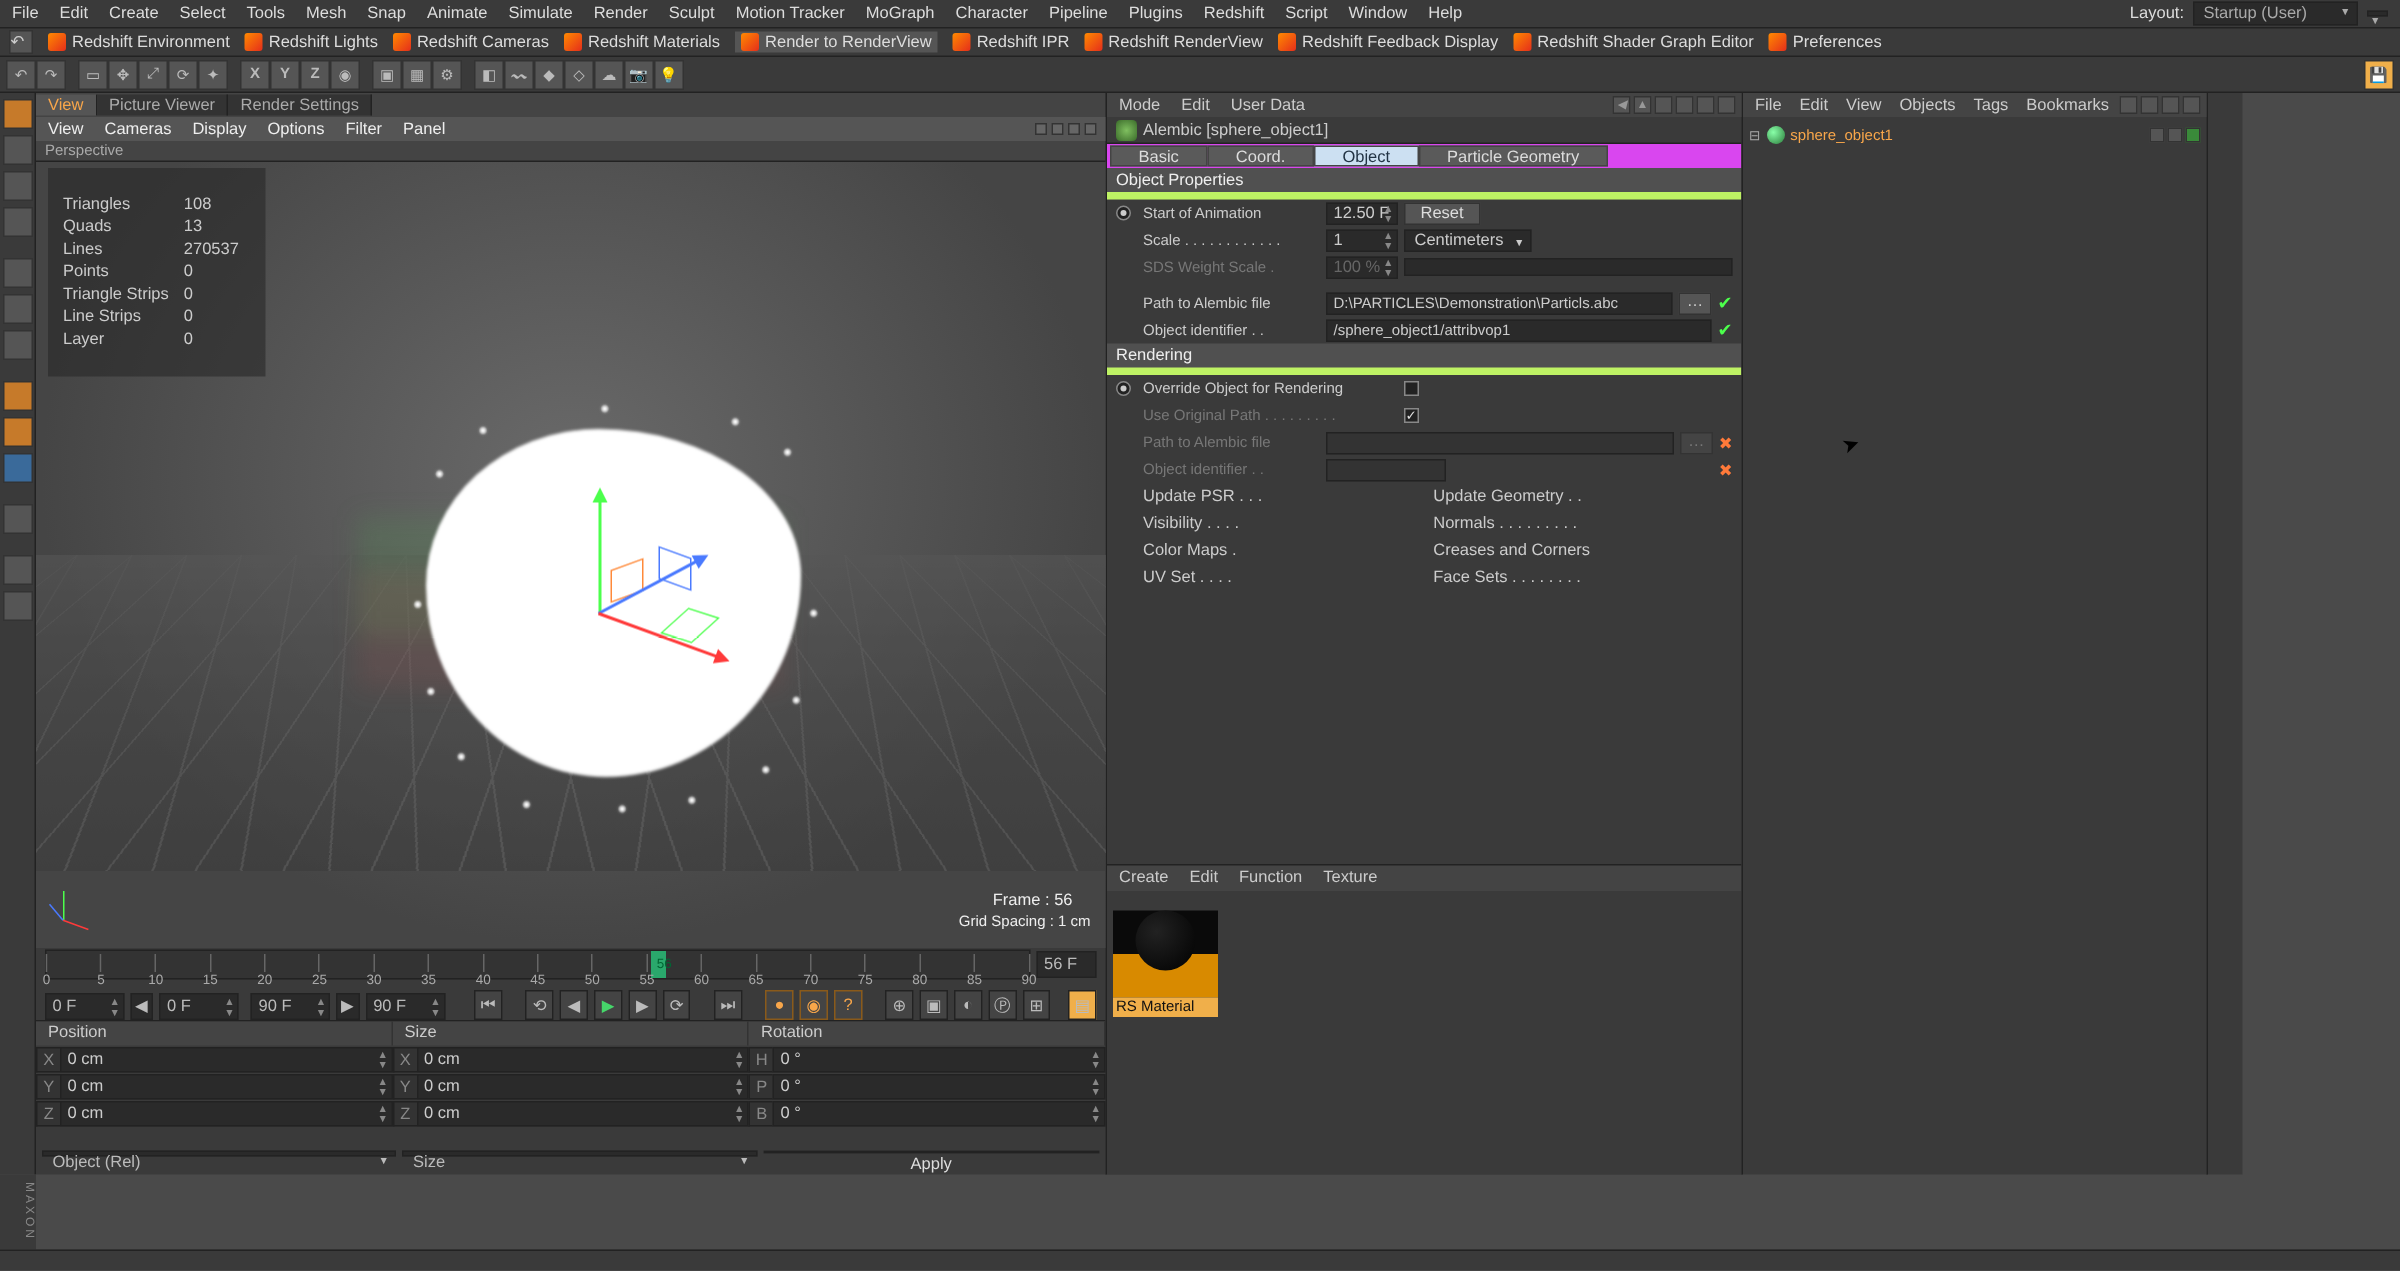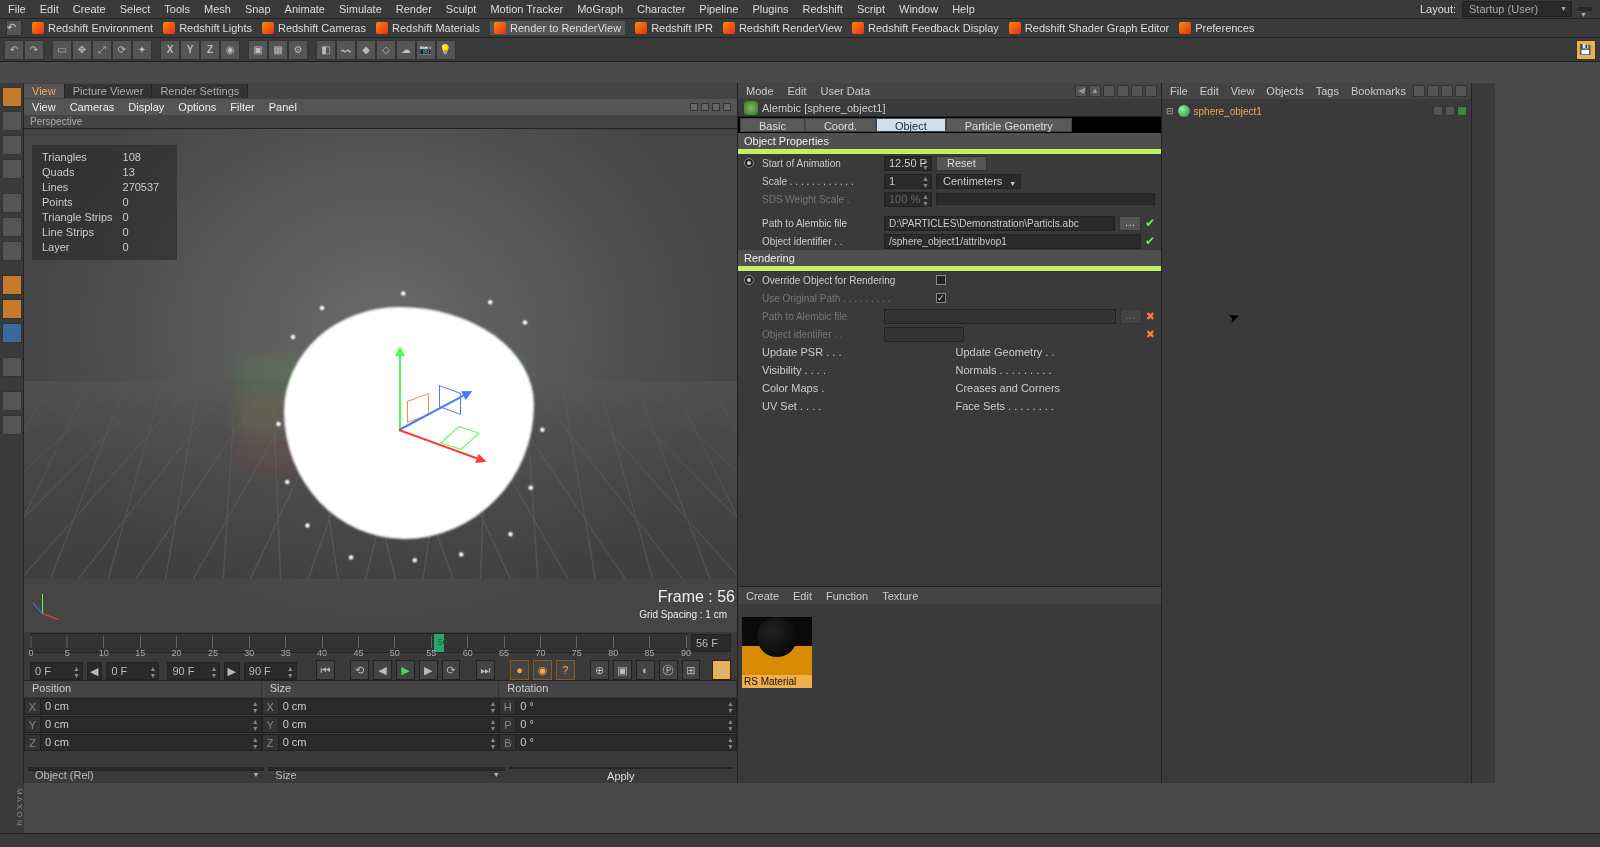--- a/index.html
+++ b/index.html
@@ -18,21 +18,21 @@
 .shelf .rs-ico { width:12px; height:12px; background:linear-gradient(135deg,#ff8a00,#e52e1b); border-radius:2px; }
 .shelf .sel { background:#555; padding:1px 4px; }
 
 
 .toolbar { height:24px; background:#3a3a3a; display:flex; align-items:center; padding:0 4px; gap:2px; border-bottom:1px solid #222; }
 .toolbar .grp { display:flex; gap:0; margin-right:6px; }
 .toolbar .btn { width:20px; height:20px; background:#555; border:1px solid #333; display:flex; align-items:center; justify-content:center; color:#bbb; font-size:10px; }
 .toolbar .btn.ico { font-weight:bold; }
 
 
-.main { position:absolute; top:62px; left:0; right:0; bottom:64px; display:flex;margin-top:21px; }
+.main { position:absolute; top:62px; left:0; right:0; bottom:64px; display:flex; }
 
 
 .leftstrip { width:24px; background:#3a3a3a; display:flex; flex-direction:column; gap:4px; padding-top:4px; border-right:1px solid #222; }
 .leftstrip .tbtn { width:20px; height:20px; margin:0 auto; background:#555; border:1px solid #333; }
 .leftstrip .tbtn.orange { background:#c67a2a; }
 .leftstrip .tbtn.blue { background:#3a6a9a; }
 
 
 .viewcol { width:713px; display:flex; flex-direction:column; }
 .viewtabs { height:16px; background:#444; display:flex; align-items:center; }
@@ -48,21 +48,21 @@
 
 .floor { position:absolute; left:0; right:0; top:50%; bottom:0; background:
  repeating-linear-gradient(80deg,#5a5a5a 0,#5a5a5a 1px,transparent 1px,transparent 36px),
  repeating-linear-gradient(-80deg,#5a5a5a 0,#5a5a5a 1px,transparent 1px,transparent 36px),
  linear-gradient(#555,#3a3a3a);
  transform:perspective(600px) rotateX(60deg); transform-origin:top; opacity:.6;}
 .tint-g { position:absolute; left:30%; right:30%; top:45%; height:80px; background:rgba(80,180,80,.15); filter:blur(8px);}
 .tint-r { position:absolute; left:30%; right:30%; top:52%; height:80px; background:rgba(200,80,80,.12); filter:blur(8px);}
 
 
-.hud { position:absolute; left:8px; top:16px; background:rgba(40,40,40,.6); padding:4px 8px; font-size:10px; line-height:13px; color:#ccc; }
+.hud { position:absolute; left:8px; top:4px; background:rgba(40,40,40,.6); padding:16px 8px; font-size:10px; line-height:13px; color:#ccc; }
 .hud td { padding-right:8px; }
 
 
 .cloud { position:absolute; left:240px; top:150px; width:290px; height:290px; }
 .cloud .blob { position:absolute; inset:28px 20px 30px 20px; background:#fff; border-radius:46% 54% 52% 48% / 45% 42% 58% 55%; filter:blur(1px); }
 .cloud .speckle { position:absolute; inset:0; background:
  radial-gradient(circle 2px at 10% 20%,#fff 0,transparent 3px),
  radial-gradient(circle 2px at 90% 15%,#fff 0,transparent 3px),
  radial-gradient(circle 2px at 15% 85%,#fff 0,transparent 3px),
  radial-gradient(circle 2px at 85% 88%,#fff 0,transparent 3px),
@@ -90,21 +90,21 @@
 .plnx{position:absolute;left:50px;top:-2px;width:22px;height:22px;border:1px solid #4cff4c;transform:rotate(18deg) skewX(-30deg);}
 .plny{position:absolute;left:8px;top:-32px;width:22px;height:22px;border:1px solid #ff8a3a;transform:skewY(-20deg);}
 .plnz{position:absolute;left:40px;top:-40px;width:22px;height:22px;border:1px solid #4a7aff;transform:skewY(20deg);}
 
 
 .mini-axis{position:absolute; left:12px; bottom:12px; width:30px; height:30px;}
 .mini-axis .my{width:1px;height:20px;background:#4cff4c;position:absolute;left:6px;bottom:6px;}
 .mini-axis .mx{width:18px;height:1px;background:#ff3a3a;position:absolute;left:6px;bottom:6px;transform:rotate(20deg);transform-origin:left;}
 .mini-axis .mz{width:14px;height:1px;background:#4a7aff;position:absolute;left:6px;bottom:6px;transform:rotate(-130deg);transform-origin:left;}
 
-.frameinfo{position:absolute;right:2px;bottom:26px;font-size:16px;color:#eee;text-align:center;}
+.frameinfo{position:absolute;right:22px;bottom:26px;font-size:11px;color:#eee;text-align:center;}
 .gridinfo{position:absolute;right:10px;bottom:12px;font-size:10px;color:#eee;}
 
 
 .timeline-area { height:48px; background:#3a3a3a; }
 .ruler { height:22px; display:flex; align-items:center; position:relative; padding:0 6px; }
 .ruler-track { flex:1; height:20px; background:#333; position:relative; margin-right:4px; border:1px solid #222;}
 .tick { position:absolute; top:2px; bottom:0; font-size:9px; color:#aaa; text-align:center; transform:translateX(-50%);}
 .tick:before { content:""; display:block; width:1px; height:12px; background:#666; margin:0 auto;}
 .playhead { position:absolute; top:0; bottom:0; width:10px; background:#2aa86c; left:61.5%; }
 .fnum { width:40px; background:#2a2a2a; border:1px solid #222; height:18px; line-height:16px; padding:0 4px; color:#bbb;}
@@ -135,21 +135,21 @@
 .attrcol { width:424px; background:#3a3a3a; display:flex; flex-direction:column; border-left:1px solid #222;}
 .attrtabs { height:16px; background:#333; display:flex; align-items:center;}
 .attrtabs .tab { padding:1px 8px; color:#aaa; background:#383838; border-right:1px solid #222;}
 .attrtabs .tab.act { background:#555; color:#f8a64a;}
 .attrtabs .pin { margin-left:auto; width:16px; height:14px; background:#555; border:1px solid #222; font-size:9px; text-align:center; line-height:12px; color:#bbb;}
 .attrmenu { height:16px; background:#444; display:flex; gap:14px; padding:0 8px; align-items:center; position:relative;}
 .attrmenu .navic{position:absolute; right:4px; display:flex; gap:2px;}
 .attrmenu .navic i{width:12px;height:12px;background:#555;border:1px solid #333;display:inline-block;font-size:8px;text-align:center;line-height:10px;color:#999;}
 .objtitle { height:18px; display:flex; align-items:center; gap:4px; padding:0 6px; background:#3a3a3a; border-bottom:1px solid #222;}
 .objtitle .ico { width:14px; height:14px; background:radial-gradient(#7fbf5f,#3a6a2a); border-radius:3px;}
-.subtabs { height:16px; display:flex; background:#000000; padding:1px 2px; gap:0;}
+.subtabs { height:16px; display:flex; background:#d946ef; padding:1px 2px; gap:0;}
 .subtabs .st { padding:1px 18px; background:#5a5a5a; color:#ddd; border:1px solid #444; text-align:center;}
 .subtabs .st.act { background:#cce0f2; color:#234; }
 .sectionhdr { background:#505050; padding:2px 6px; color:#eee; border-bottom:5px solid #bef264;}
 .proprow { display:flex; align-items:center; height:18px; padding:0 6px; gap:4px;}
 .proprow .radio { width:10px; height:10px; border:1px solid #888; border-radius:50%; background:#222; display:inline-block; margin-right:4px;}
 .proprow .radio.on:before{content:"";display:block;width:4px;height:4px;background:#ccc;border-radius:50%;margin:2px;}
 .proprow .lbl { width:118px; color:#ccc; font-size:10px; white-space:nowrap; overflow:hidden;}
 .proprow .lbl.dim { color:#777;}
 .proprow .val { background:#2a2a2a; border:1px solid #222; padding:0 4px; color:#ccc; height:15px; line-height:13px; position:relative; min-width:40px;}
 .proprow .val .ar { position:absolute; right:2px; top:0; font-size:7px; line-height:7px; color:#888;}

